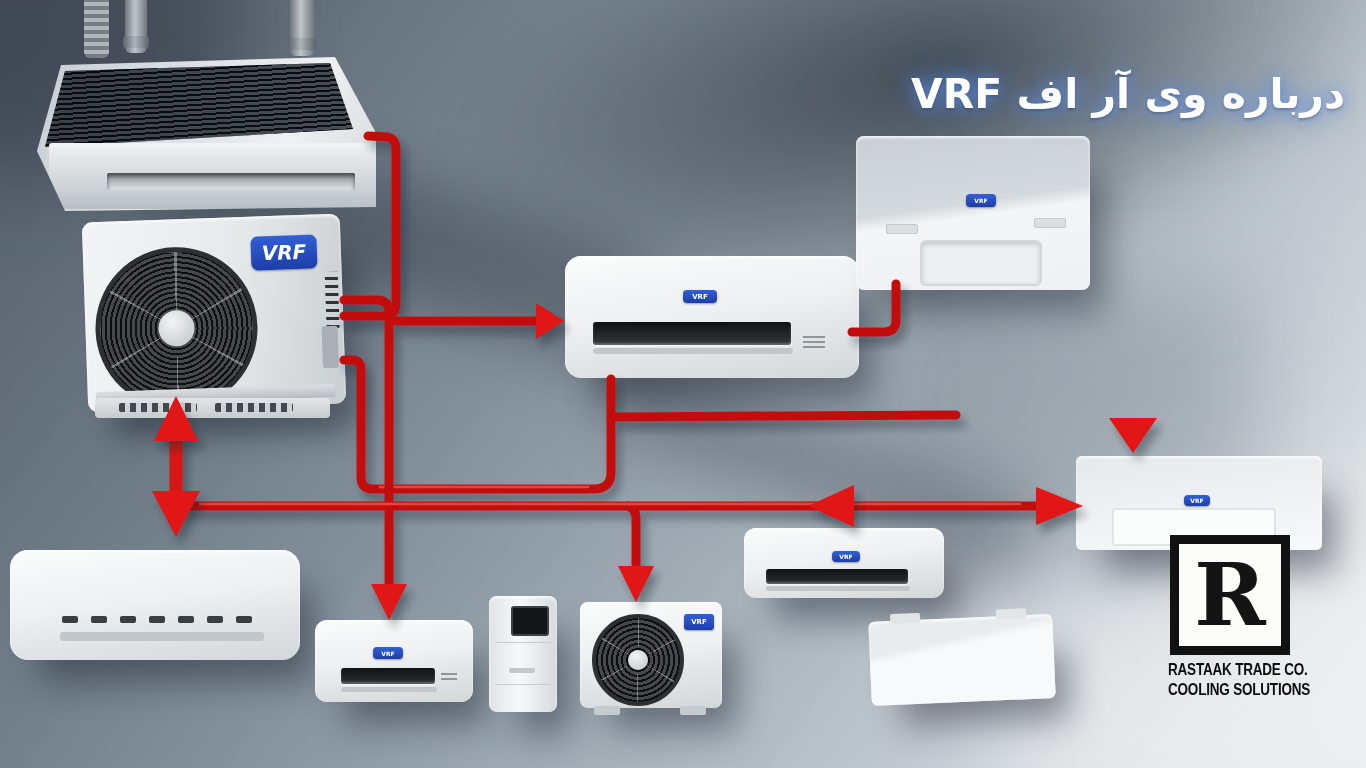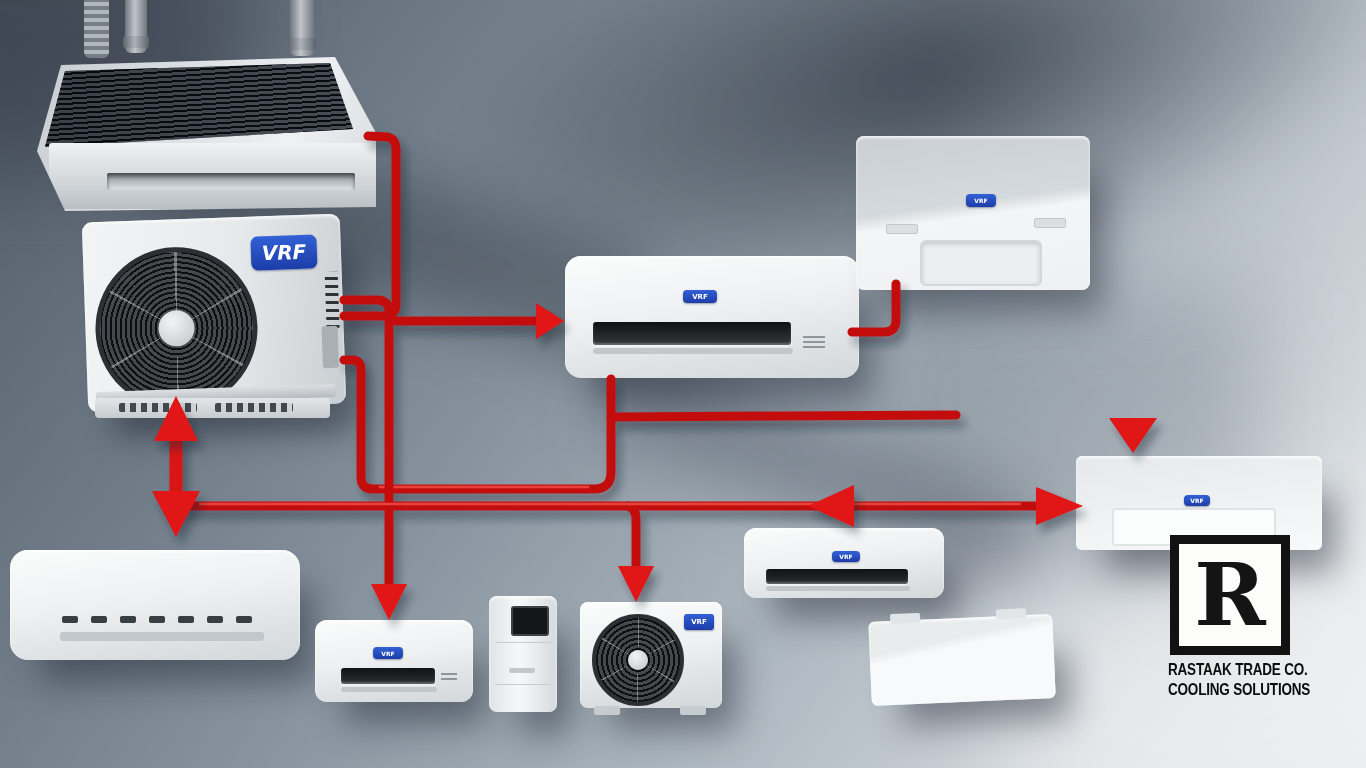--- a/index.html
+++ b/index.html
@@ -304,14 +304,15 @@
   </svg>
 
   <div id="logo" class="abs">
     <div id="logo-square">
       <span id="logo-r">R</span>
     </div>
     <div class="logo-line">RASTAAK TRADE CO.</div>
     <div class="logo-line">COOLING SOLUTIONS</div>
   </div>
 
+  <div id="title" class="abs" dir="rtl">درباره وی آر اف VRF</div>
 
 </div>
 
 </body></html>

